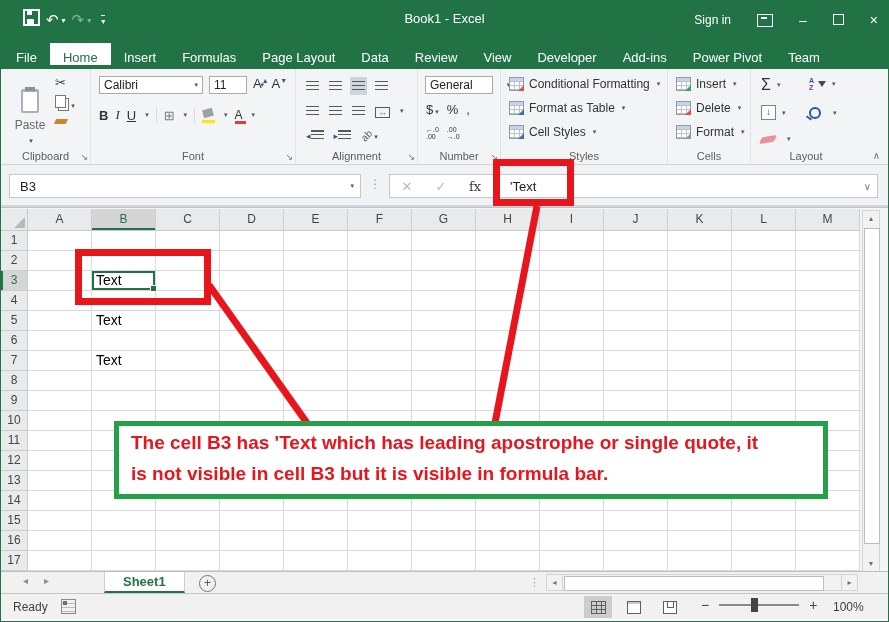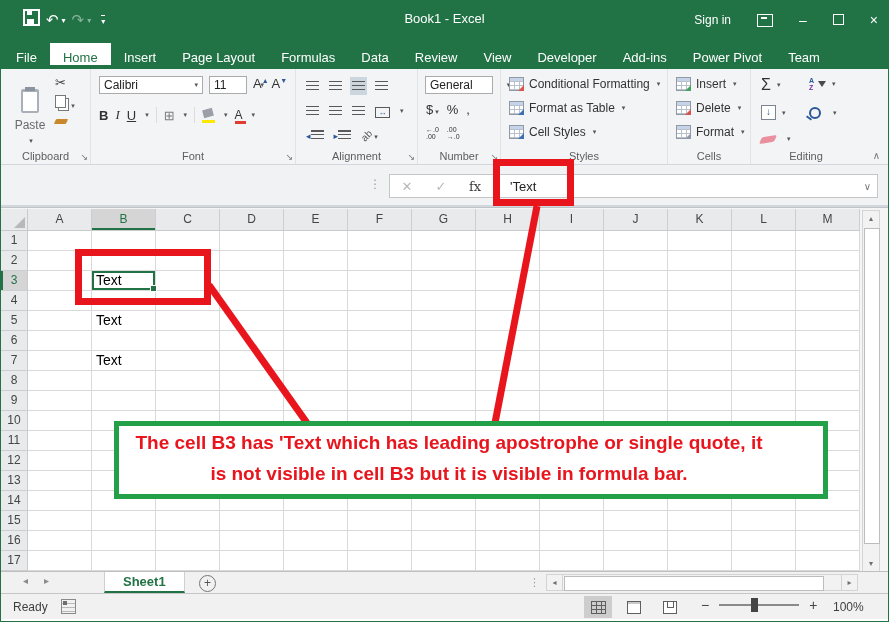--- a/index.html
+++ b/index.html
@@ -164,21 +164,21 @@
   .zhandle{position:absolute;left:32px;top:-6px;width:7px;height:14px;background:#444;}
   .zpm{font-size:14px;color:#444;line-height:12px;}
   .zpct{position:absolute;left:832px;top:6px;}
 
   
   .red-rect{position:absolute;border:7px solid #e8151d;z-index:20;}
   #rect-b3{left:74px;top:248px;width:122px;height:42px;}
   #rect-fx{left:492px;top:158px;width:67px;height:33px;}
   .lines{position:absolute;left:0;top:0;width:889px;height:622px;z-index:19;pointer-events:none;}
   .lines line{stroke:#e8151d;stroke-width:7;}
-  .callout{position:absolute;left:113px;top:420px;width:714px;height:78px;box-sizing:border-box;background:#fff;border:5px solid #24a148;z-index:21;padding:2px 56px 2px 12px;text-align:center;}
+  .callout{position:absolute;left:113px;top:420px;width:714px;height:78px;box-sizing:border-box;background:#fff;border:5px solid #24a148;z-index:21;padding:2px 56px 2px 12px;}
   .callout p{margin:0;color:#e8151d;font-weight:bold;font-size:19px;line-height:1.62;font-family:"Liberation Sans",sans-serif;}
 </style>
 </head>
 <body>
 
 <div class="window">
 
   <div class="titlebar">
     <div class="qat">
       <span class="ticon"><span class="flop"></span></span>
@@ -196,22 +196,22 @@
       <span class="wbtn"><span class="maxbox"></span></span>
       <span class="wbtn">×</span>
     </div>
   </div>
 
   <div class="tabrow">
     <div class="tabs">
         <div class="tab">File</div>
         <div class="tab active">Home</div>
         <div class="tab">Insert</div>
+        <div class="tab">Formulas</div>
         <div class="tab">Page Layout</div>
-        <div class="tab">Formulas</div>
         <div class="tab">Data</div>
         <div class="tab">Review</div>
         <div class="tab">View</div>
         <div class="tab">Developer</div>
         <div class="tab">Add-ins</div>
         <div class="tab">Power Pivot</div>
         <div class="tab">Team</div>
       </div>
   </div>
 
@@ -362,27 +362,31 @@
         <span class="dd">▾</span>
       </div>
       <div class="edrow" style="left:58px;top:38px;">
         <span class="magic"></span>
         <span class="dd" style="margin-left:8px;">▾</span>
       </div>
       <div class="edrow" style="left:10px;top:66px;">
         <span class="eras"></span>
         <span class="dd" style="margin-left:8px;">▾</span>
       </div>
-      <div class="glabel">Editing</div>
+      <div class="glabel">Layout</div>
     </div>
 
     <span class="collapse">∧</span>
   </div>
 
   <div class="fbar">
+    <div class="namebox">
+      <span>B3</span>
+      <span class="dd">▾</span>
+    </div>
     <span class="fdots">⋮</span>
     <div class="fieldbox">
       <span class="fbtn">✕</span>
       <span class="fbtn">✓</span>
       <span class="fxl">fx</span>
       <span class="fvalue">'Text</span>
       <span class="fchev">∨</span>
     </div>
   </div>
 

